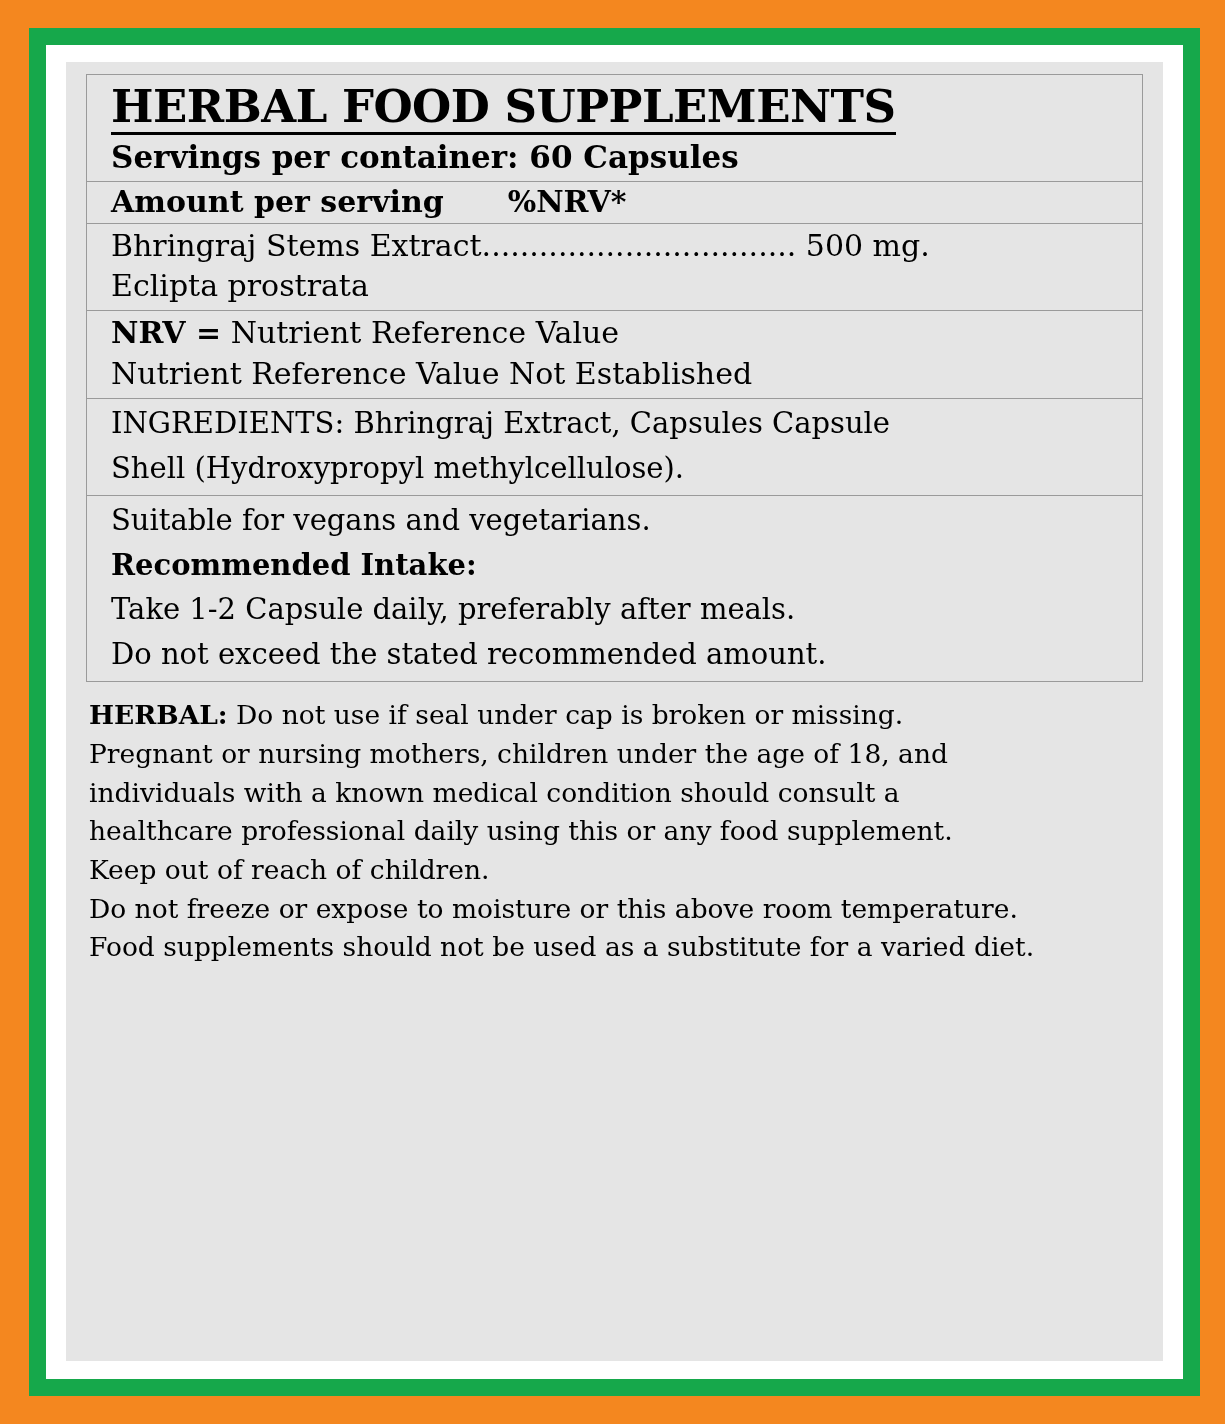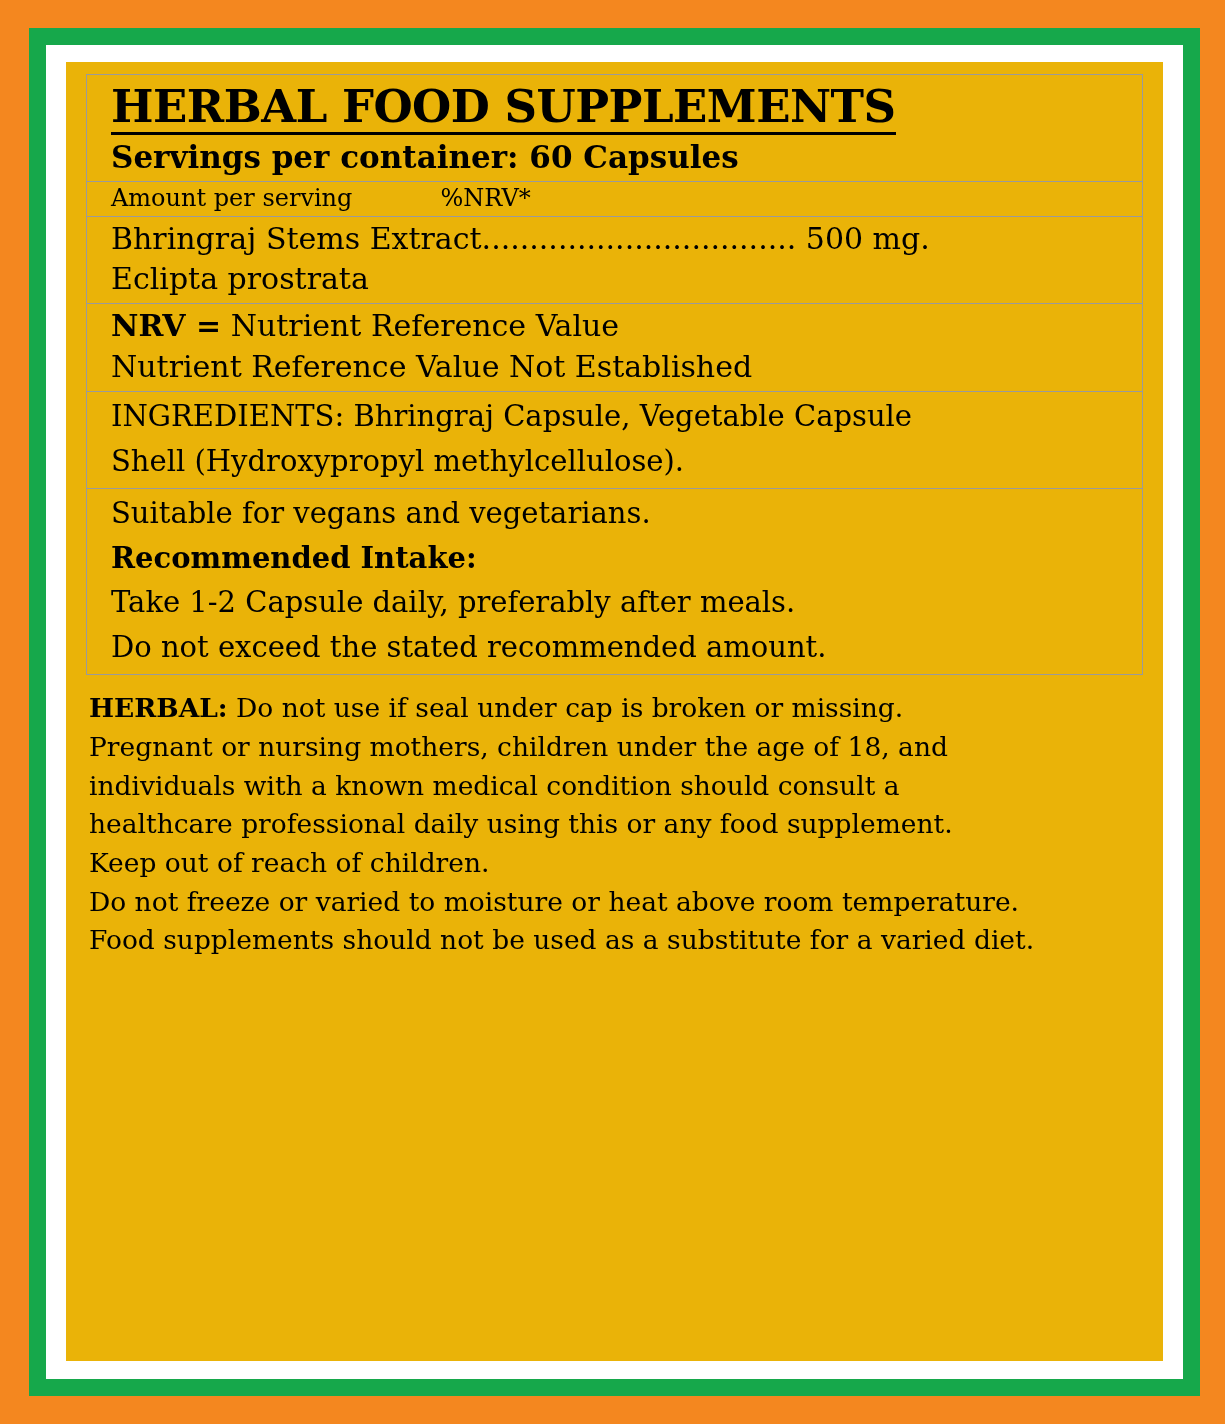--- a/index.html
+++ b/index.html
@@ -26,21 +26,21 @@
     width: 100%;
     height: 100%;
     border: 17px solid #16a84b;
     background: #ffffff;
     padding: 17px 20px 18px 20px;
   }
   .white-panel {
     box-sizing: border-box;
     width: 100%;
     height: 100%;
-    background: #eab308;
+    background: #e5e5e5;
     padding: 12px 20px 0 20px;
   }
 
   
   .facts {
     box-sizing: border-box;
     border: 1px solid #9a9a9a;
     border-bottom: none;
     width: 100%;
   }
@@ -74,23 +74,22 @@
   .normal-line {
     font-size: 30px;
     font-weight: normal;
     line-height: 1.34;
     color: #000;
   }
 
   .amount-row {
     display: flex;
     align-items: baseline;
-    font-size: 24px;
-    font-weight: normal;
-    gap: 24px;
+    font-size: 30px;
+    font-weight: bold;
   }
   .amount-row .nrv {
     margin-left: 64px;
   }
 
   .ing-line {
     font-size: 29px;
     line-height: 1.55;
   }
 
@@ -140,21 +139,21 @@
 
         <div class="row">
           <div class="normal-line">
             <span class="semi-bold">NRV =</span>
             <span>Nutrient Reference Value</span>
           </div>
           <div class="normal-line">Nutrient Reference Value Not Established</div>
         </div>
 
         <div class="row">
-          <div class="ing-line">INGREDIENTS: Bhringraj Capsule, Vegetable Capsule</div>
+          <div class="ing-line">INGREDIENTS: Bhringraj Extract, Capsules Capsule</div>
           <div class="ing-line">Shell (Hydroxypropyl methylcellulose).</div>
         </div>
 
         <div class="row last">
           <div class="ing-line">Suitable for vegans and vegetarians.</div>
           <div class="ing-line semi-bold">Recommended Intake:</div>
           <div class="ing-line">Take 1-2 Capsule daily, preferably after meals.</div>
           <div class="ing-line">Do not exceed the stated recommended amount.</div>
         </div>
 
@@ -162,19 +161,19 @@
 
       <div class="caution">
         <p>
           <span class="lead">HERBAL:</span>
           <span>Do not use if seal under cap is broken or missing.</span>
         </p>
         <p>Pregnant or nursing mothers, children under the age of 18, and</p>
         <p>individuals with a known medical condition should consult a</p>
         <p>healthcare professional daily using this or any food supplement.</p>
         <p>Keep out of reach of children.</p>
-        <p>Do not freeze or varied to moisture or heat above room temperature.</p>
+        <p>Do not freeze or expose to moisture or this above room temperature.</p>
         <p>Food supplements should not be used as a substitute for a varied diet.</p>
       </div>
 
     </div>
   </div>
 </div>
 
 </body></html>

